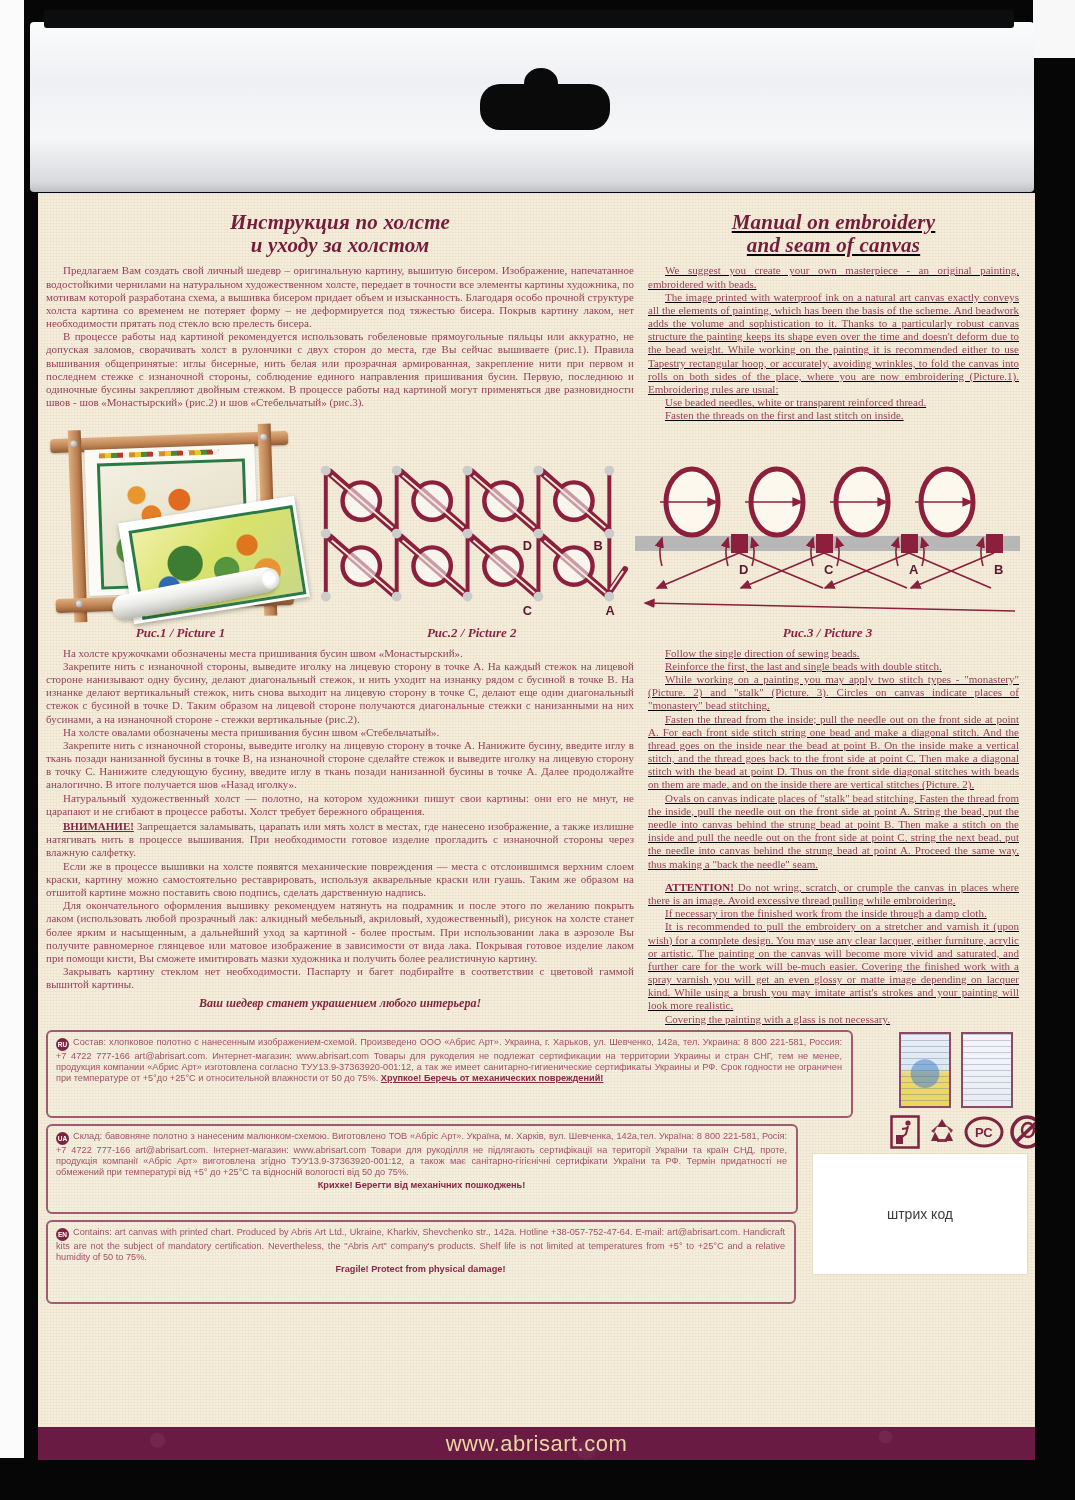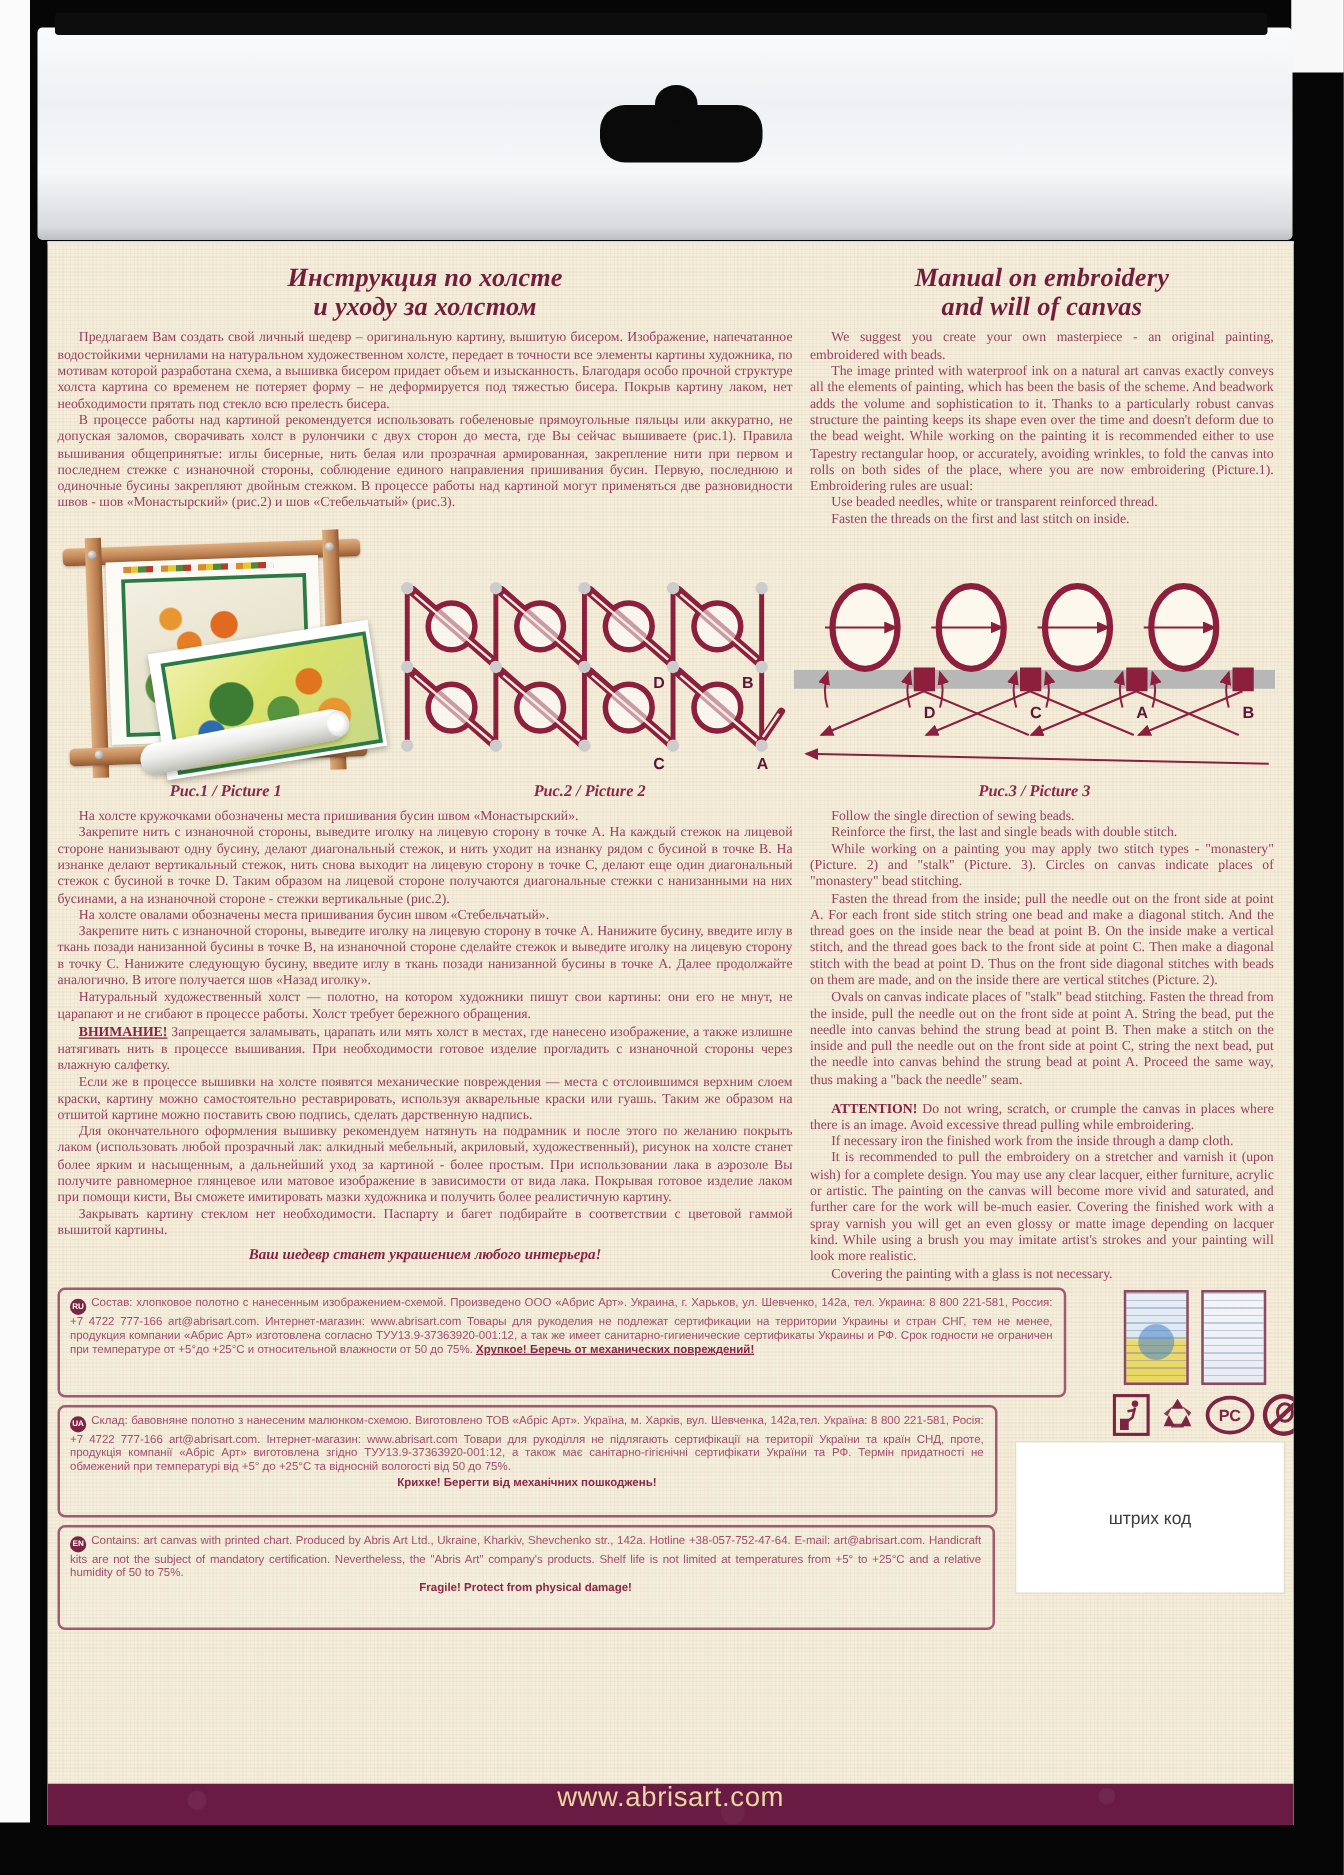--- a/index.html
+++ b/index.html
@@ -28,21 +28,21 @@
     position:absolute;left:38px;top:193px;width:997px;height:1267px;box-sizing:border-box;
     background-color:#f4edda;
     background-image:
       repeating-linear-gradient(0deg, rgba(151,104,81,0.05) 0px, rgba(151,104,81,0.05) 1px, transparent 1px, transparent 3px),
       repeating-linear-gradient(90deg, rgba(151,104,81,0.04) 0px, rgba(151,104,81,0.04) 1px, transparent 1px, transparent 3px);
     padding:14px 8px 40px 8px; overflow:hidden;
     border-top:2px solid #e7e7e7;
   }
   .cols{display:flex;gap:14px;}
   .col-ru{width:588px;}
-  .col-en{width:371px;}
+  .col-en{width:371px;text-decoration:underline;}
   .doc-title{
     margin:2px 0 8px 0;text-align:center;color:#741d3b;
     font:italic bold 21px/1.08 "Liberation Serif", serif;letter-spacing:0.2px;
   }
   .p{
     margin:0;color:#97405b;text-align:justify;text-indent:17px;
     font:11px/1.2 "Liberation Serif", serif;
   }
   .att-ru{font-weight:bold;text-decoration:underline;color:#872340;}
   .att-en{font-weight:bold;color:#872340;}
@@ -147,21 +147,21 @@
     position:absolute;top:124px;left:767px;width:214px;height:120px;background:#ffffff;
     display:flex;align-items:center;justify-content:center;box-shadow:0 0 0 1px #e4ddc9;
   }
   .barcode span{font:14px "Liberation Sans", sans-serif;color:#3c3c3c;}
   
   .footer{
     position:absolute;left:0;right:0;bottom:0;height:33px;background:#6a1b44;
     background-image:radial-gradient(circle at 12% 40%, rgba(255,255,255,0.05) 0 7px, transparent 8px),
                      radial-gradient(circle at 55% 70%, rgba(255,255,255,0.04) 0 9px, transparent 10px),
                      radial-gradient(circle at 85% 30%, rgba(255,255,255,0.05) 0 6px, transparent 7px);
-    display:flex;align-items:flex-start;justify-content:center;
+    display:flex;align-items:center;justify-content:center;
   }
   .footer span{font:22px/1 "Liberation Sans", sans-serif;color:#e9d6a2;letter-spacing:0.5px;}
 </style>
 </head>
 <body>
 
 <div>
   <div class="edge-left"></div>
   <div class="corner-tr"></div>
 
@@ -177,21 +177,21 @@
         <h1 class="doc-title">
           <span>Инструкция по холсте</span><br>
           <span>и уходу за холстом</span>
         </h1>
         <p class="p">Предлагаем Вам создать свой личный шедевр – оригинальную картину, вышитую бисером. Изображение, напечатанное водостойкими чернилами на натуральном художественном холсте, передает в точности все элементы картины художника, по мотивам которой разработана схема, а вышивка бисером придает объем и изысканность. Благодаря особо прочной структуре холста картина со временем не потеряет форму – не деформируется под тяжестью бисера. Покрыв картину лаком, нет необходимости прятать под стекло всю прелесть бисера.</p>
         <p class="p">В процессе работы над картиной рекомендуется использовать гобеленовые прямоугольные пяльцы или аккуратно, не допуская заломов, сворачивать холст в рулончики с двух сторон до места, где Вы сейчас вышиваете (рис.1). Правила вышивания общепринятые: иглы бисерные, нить белая или прозрачная армированная, закрепление нити при первом и последнем стежке с изнаночной стороны, соблюдение единого направления пришивания бусин. Первую, последнюю и одиночные бусины закрепляют двойным стежком. В процессе работы над картиной могут применяться две разновидности швов - шов «Монастырский» (рис.2) и шов «Стебельчатый» (рис.3).</p>
       </div>
       <div class="col-en">
         <h1 class="doc-title">
           <span>Manual on embroidery</span><br>
-          <span>and will of canvas</span>
+          <span>and seam of canvas</span>
         </h1>
         <p class="p">We suggest you create your own masterpiece - an original painting, embroidered with beads.</p>
         <p class="p">The image printed with waterproof ink on a natural art canvas exactly conveys all the elements of painting, which has been the basis of the scheme. And beadwork adds the volume and sophistication to it. Thanks to a particularly robust canvas structure the painting keeps its shape even over the time and doesn't deform due to the bead weight. While working on the painting it is recommended either to use Tapestry rectangular hoop, or accurately, avoiding wrinkles, to fold the canvas into rolls on both sides of the place, where you are now embroidering (Picture.1). Embroidering rules are usual:</p>
         <p class="p">Use beaded needles, white or transparent reinforced thread.</p>
         <p class="p">Fasten the threads on the first and last stitch on inside.</p>
       </div>
     </div>
 
     <div class="figures">
 

